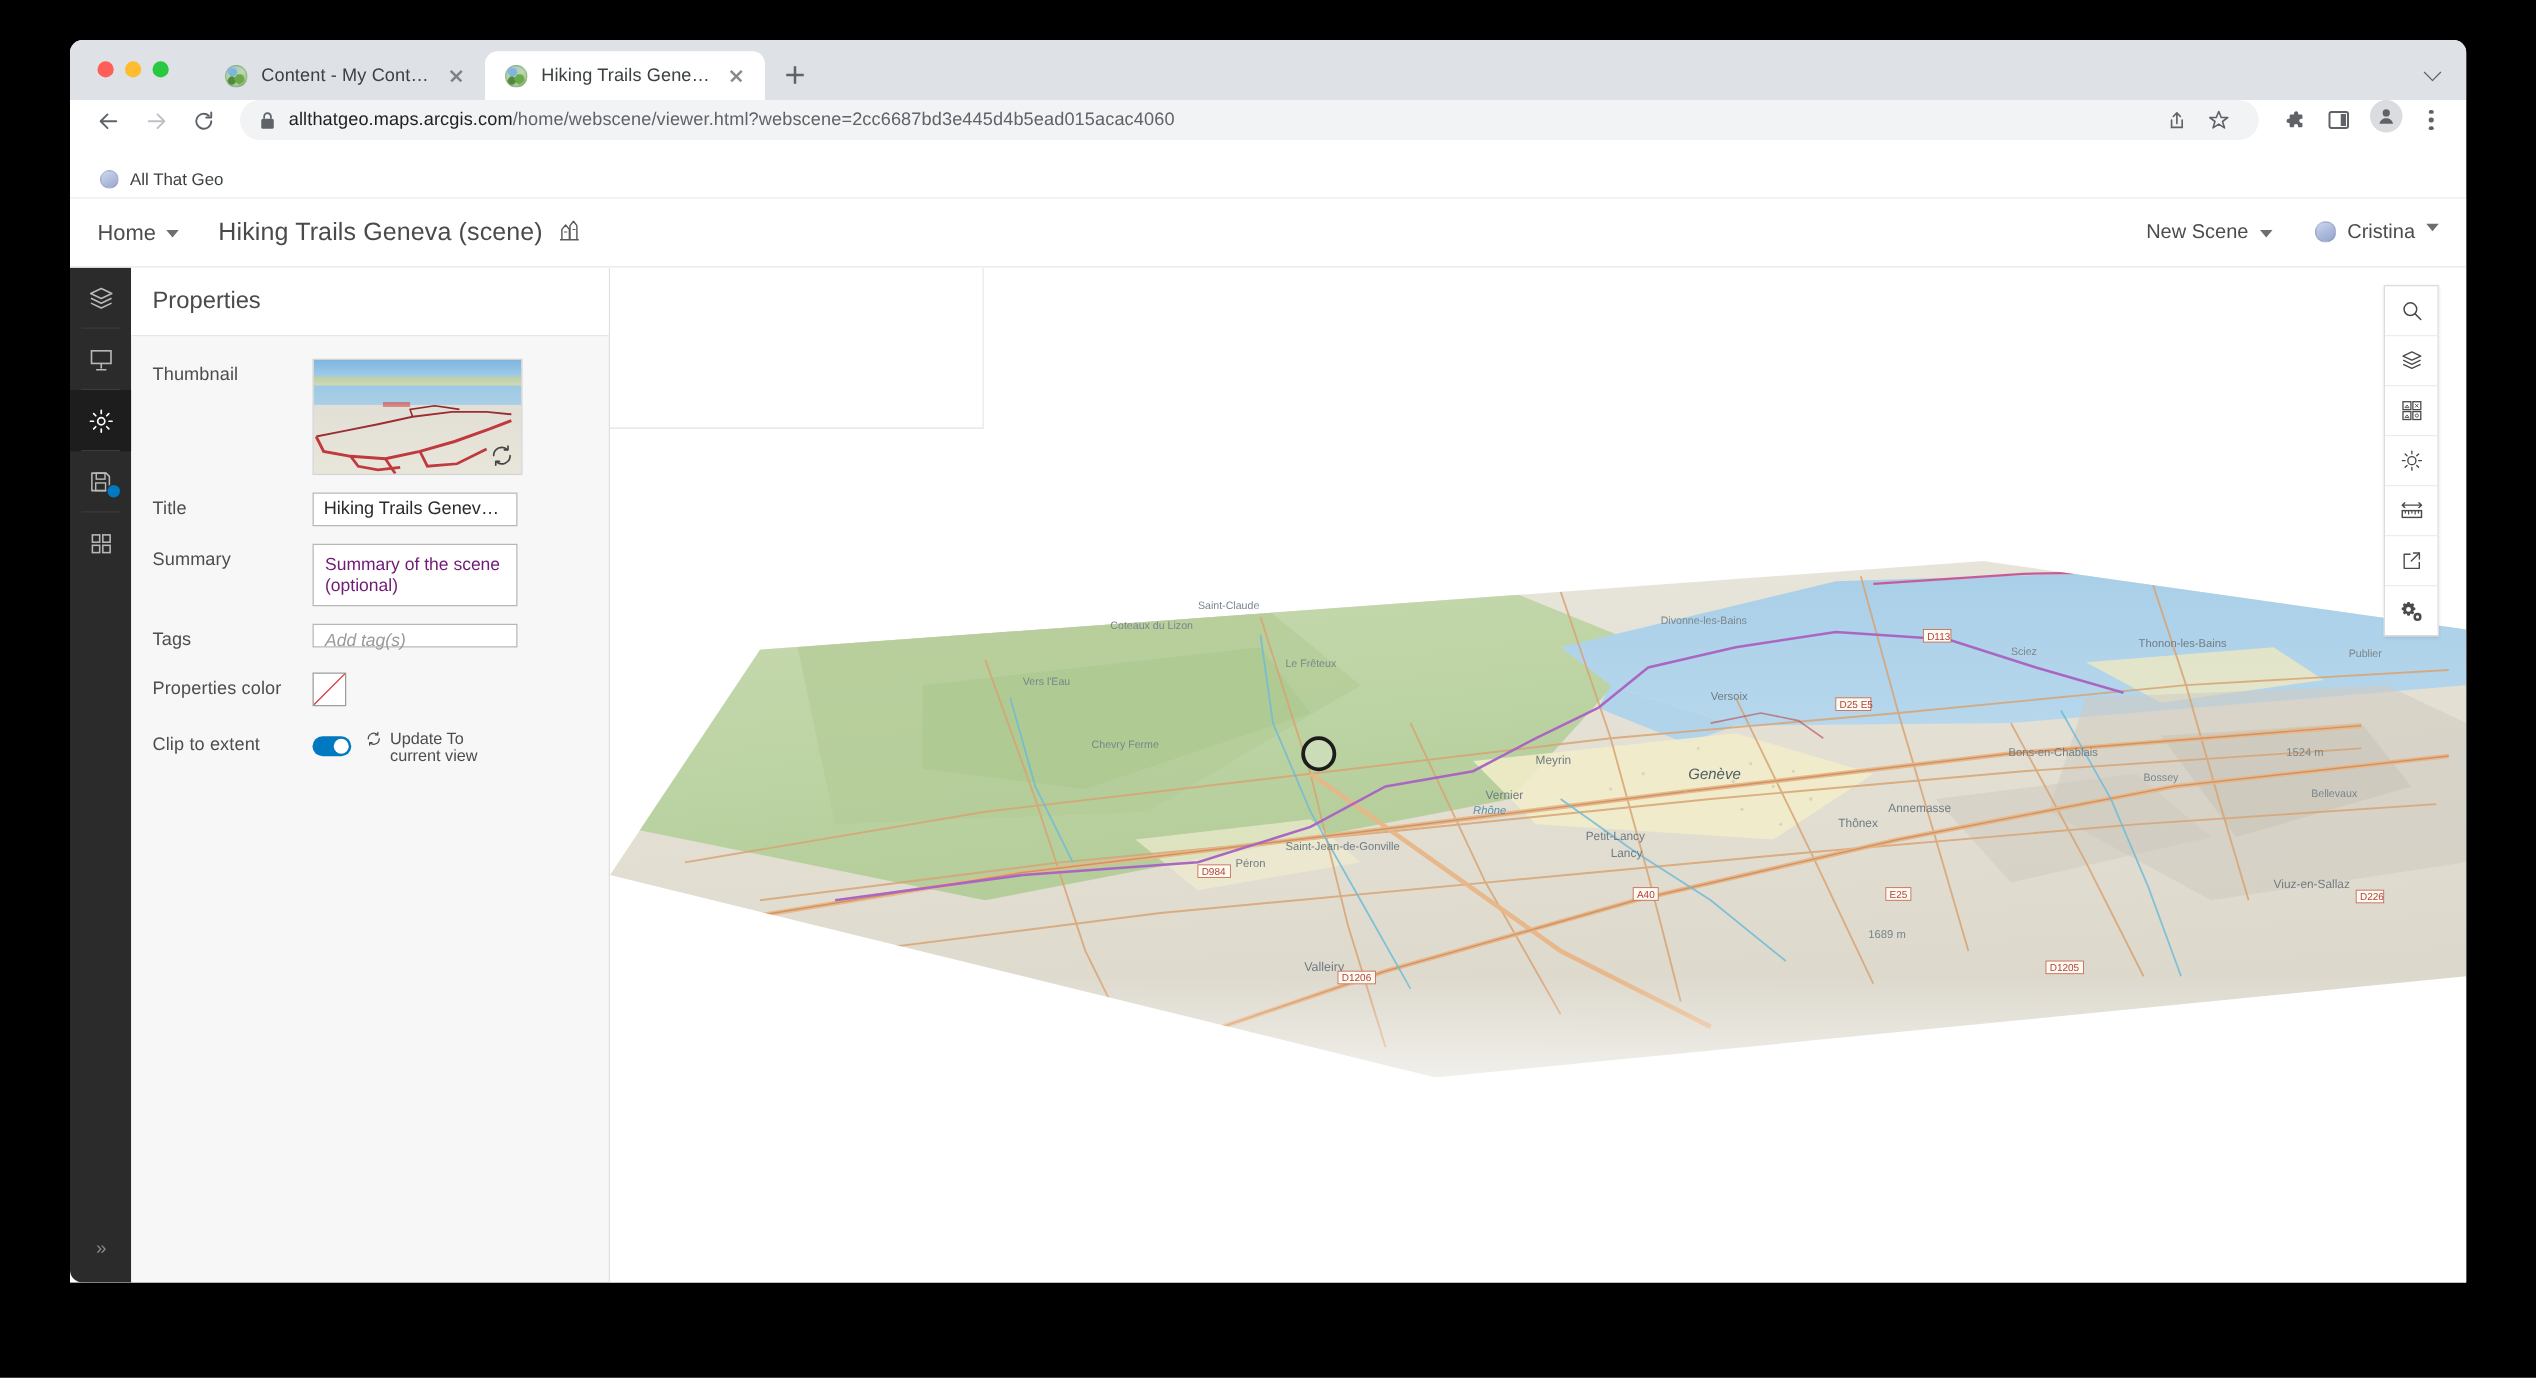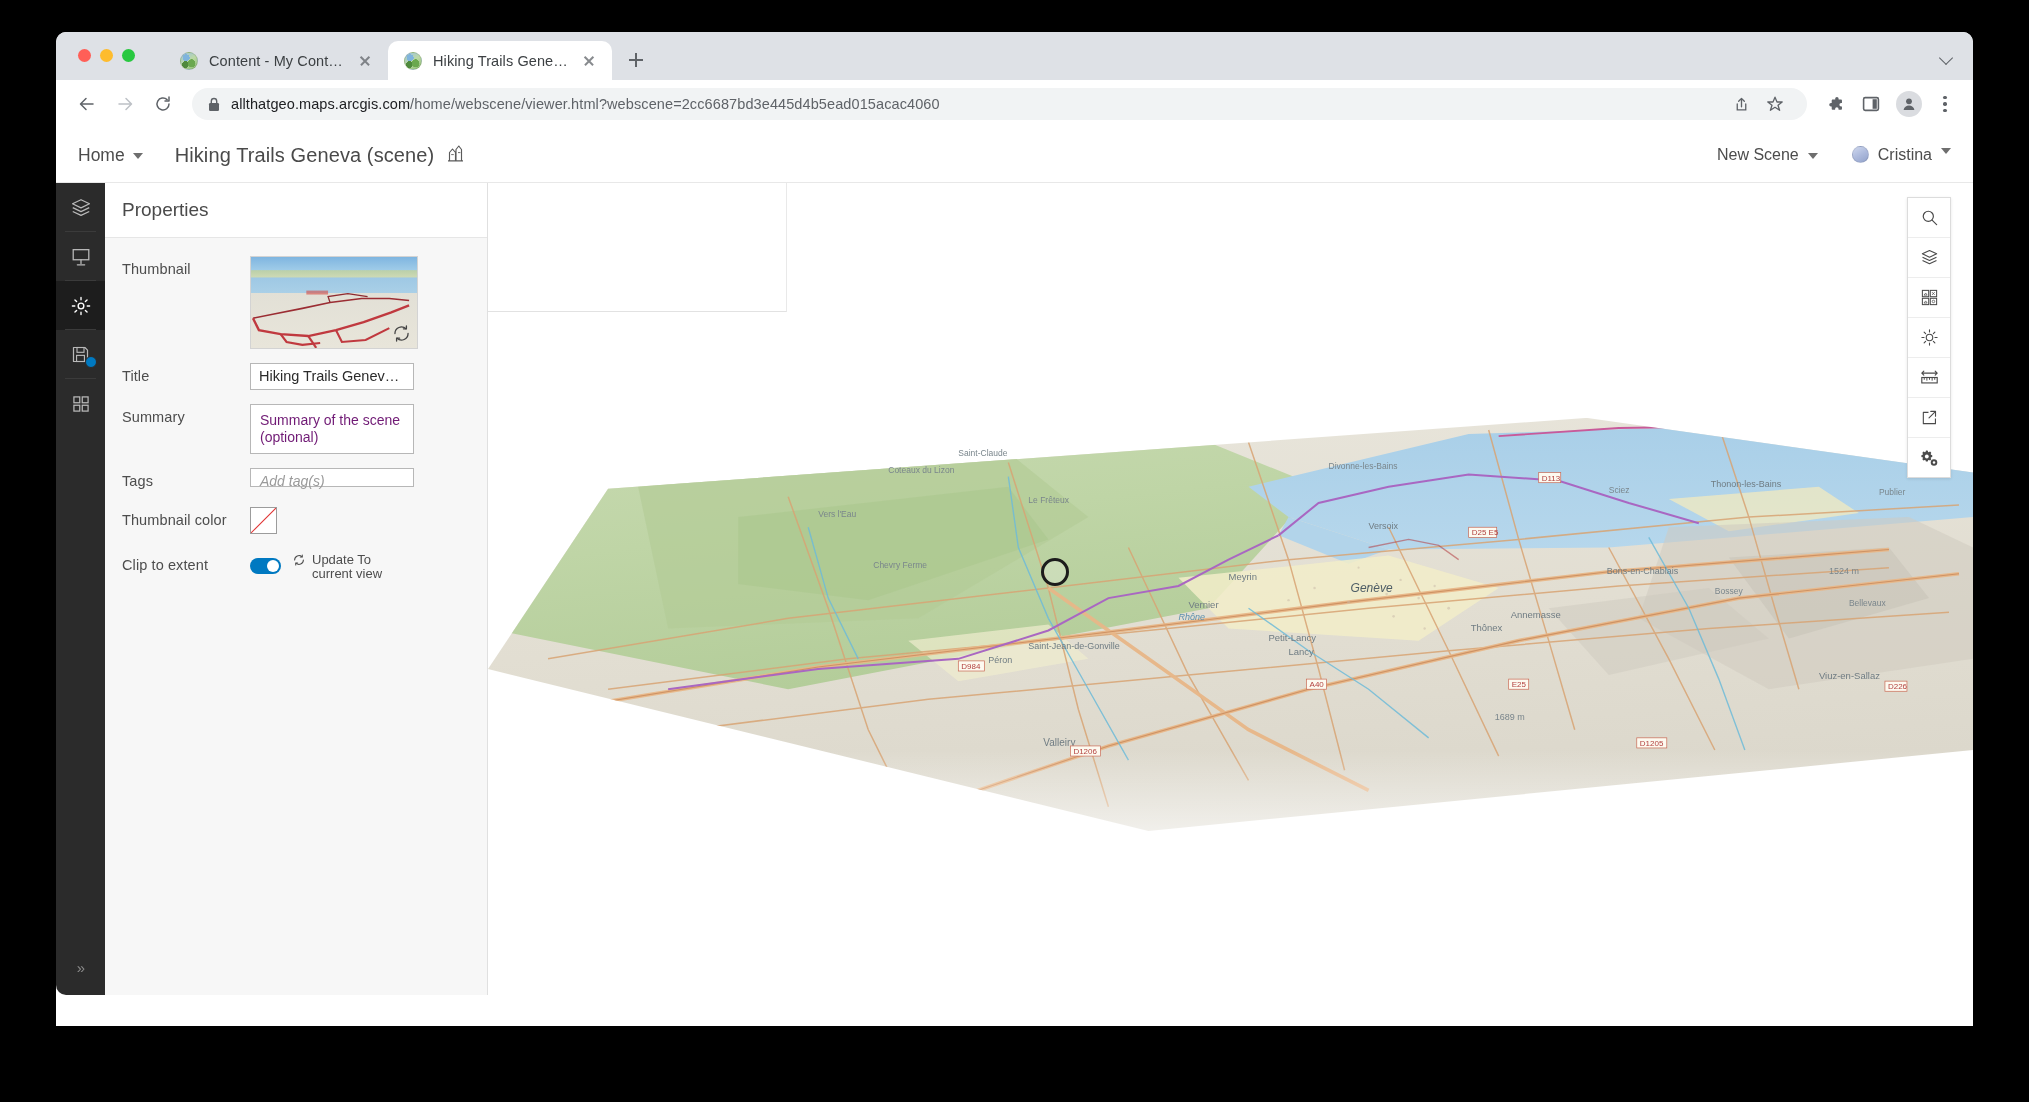--- a/index.html
+++ b/index.html
@@ -64,21 +64,21 @@
   .newtab:after{left:16.2px;top:10px;width:1.6px;height:14px;}
   .tabstrip-right{
     position:absolute;right:18px;bottom:11px;width:18px;height:18px;
   }
   .chev-down{
     width:9px;height:9px;border-right:1.6px solid #5f6368;border-bottom:1.6px solid #5f6368;
     transform:rotate(45deg);margin:2px auto;
   }
   
   .urlbar{
-    height:48px;background:#fff;display:flex;align-items:center;
+    height:48px;background:#fff;display:flex;align-items:flex-start;
     padding:0 14px;gap:4px;position:relative;
   }
   .navbtn{
     width:34px;height:34px;display:flex;align-items:center;justify-content:center;
     border-radius:50%;color:#5f6368;
   }
   .navbtn svg{display:block;}
   .omnibox{
     flex:1;height:32px;background:#f1f3f4;border-radius:16px;
     display:flex;align-items:center;padding:0 16px;gap:11px;margin:0 8px;
@@ -330,20 +330,26 @@
           <path d="M2.6 14c.5-3 2.7-4.5 5.4-4.5s4.9 1.5 5.4 4.5z" fill="#5f6368"></path>
         </svg>
     </div>
     <div class="kebab">
         <i></i>
         <i></i>
         <i></i>
       </div>
   </div>
 
+  <div class="bookmarks">
+    <div class="bm">
+      <span class="bmico"></span>
+      <span>All That Geo</span>
+    </div>
+  </div>
 
   <div class="app">
 
     <div class="app-header">
       <div class="home-btn">
         <span>Home</span>
         <span class="tri-down"></span>
       </div>
       <div class="scene-title">
         <span>Hiking Trails Geneva (scene)</span>
@@ -452,21 +458,21 @@
           </div>
 
           <div class="prow" style="margin-bottom:18px">
             <div class="plabel">Tags</div>
             <div class="pfield">
               <div class="inp-tags">Add tag(s)</div>
             </div>
           </div>
 
           <div class="prow" style="margin-bottom:18px">
-            <div class="plabel">Thumbnail color</div>
+            <div class="plabel">Properties color</div>
             <div class="pfield">
               <div class="swatch"></div>
             </div>
           </div>
 
           <div class="prow">
             <div class="plabel">Clip to extent</div>
             <div class="pfield">
               <div class="cliprow">
                 <div class="toggle">

